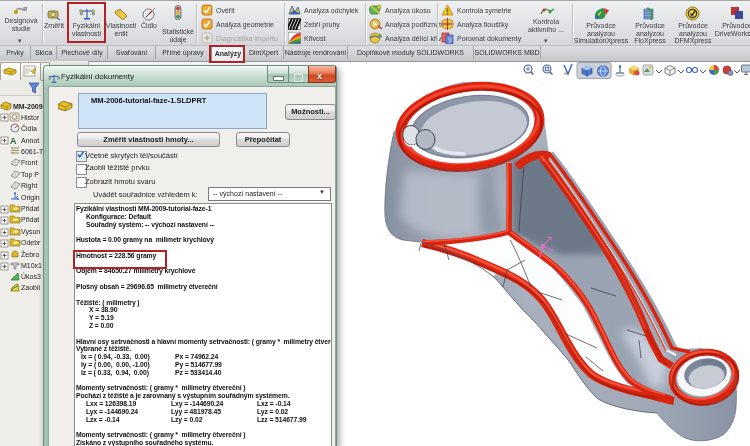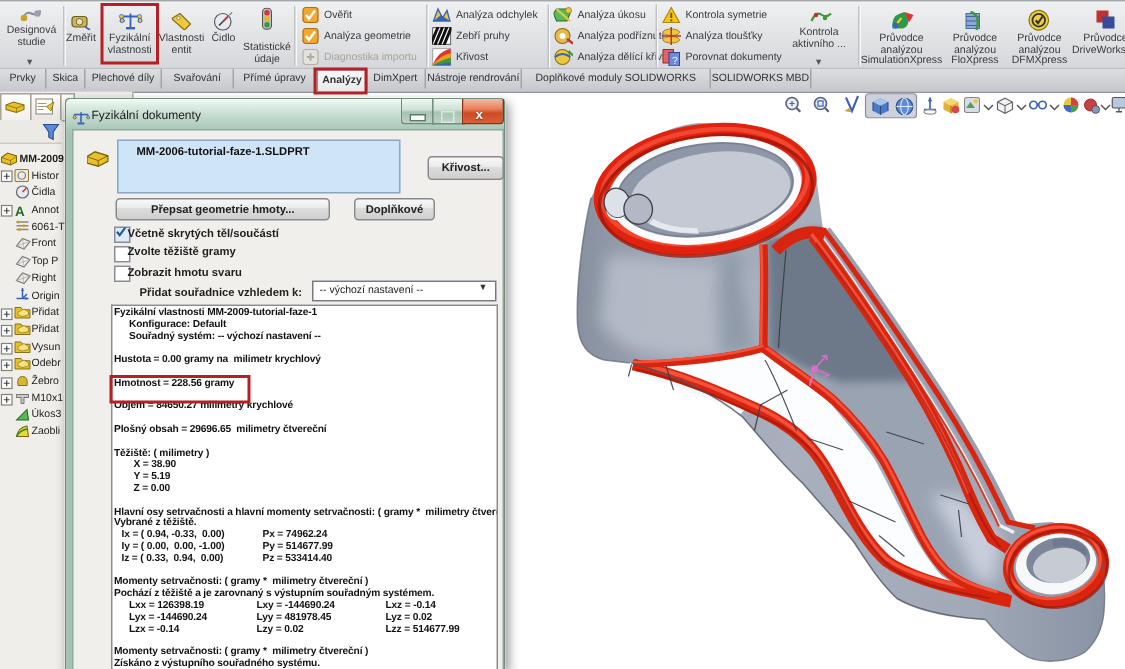--- a/index.html
+++ b/index.html
@@ -21,21 +21,21 @@
 .tree{position:absolute;font-size:7px;color:#1d1c1a;white-space:nowrap;}
 
 #dlg{left:43px;top:65px;width:292px;height:381px;border-radius:4px 4px 0 0;background:linear-gradient(#f6fbf8,#dfeee5 4px,#c2d9cc 12px,#abc8b7 20px,#a3c2b1 24px);box-shadow:2px 3px 7px rgba(0,0,0,.4);border:1px solid #6e8f7d;border-bottom:none;}
 #dlgtitle{position:absolute;left:17px;top:6px;font-size:8px;color:#1a1a1a;}
 .capbtn{position:absolute;top:0px;height:16px;background:linear-gradient(#f0f7f3,#cfe0d5 45%,#a8c4b3 55%,#bcd2c4);border:1px solid #6e8f7d;border-top:none;z-index:4;}
 .capbtn.red{background:linear-gradient(#f4b9a4,#e8825f 40%,#cf4a20 60%,#d9603a);border-color:#8a3416;}
 .rl{position:absolute;font-size:6.8px;color:#111;white-space:pre;z-index:5;font-weight:bold;letter-spacing:-0.1px;}
 #dlgclient{position:absolute;left:4px;top:20px;width:286px;height:361px;background:#f0efec;border:1px solid #8fa99a;border-bottom:none;}
 .btn{position:absolute;background:linear-gradient(#f8f8f8,#eaeaea 45%,#dcdcdc 46%,#cfcfcf);border:1px solid #8a8a8a;border-radius:3px;font-size:7.5px;font-weight:bold;color:#222;text-align:center;}
 .cb{position:absolute;width:9px;height:9px;background:#fff;border:1px solid #8a8d91;}
-.lbl{position:absolute;font-size:7.5px;font-weight:bold;color:#1f1e1d;white-space:nowrap;}
+.lbl{position:absolute;font-size:7.5px;font-weight:normal;color:#1f1e1d;white-space:nowrap;}
 #results{position:absolute;left:30px;top:137px;width:256px;height:244px;background:#fff;border:1px solid #8a9086;border-bottom:none;z-index:4;overflow:hidden;}
 .redbox{position:absolute;border:2px solid #b52025;z-index:50;}
 </style></head>
 <body>
 <div class="abs" id="ribbon">
 
  <div class="bigbtn" style="left:2px;top:16px;width:38px;">Designová<br>studie</div>
  <svg class="icon" style="left:12px;top:4px" width="18" height="12" viewBox="0 0 18 12">
       <path d="M3 8 Q5 2 9 4 Q13 6 15 2" stroke="#8a8a9a" fill="none" stroke-width="1.4"></path>
       <circle cx="4" cy="7" r="2.2" fill="#c9a227"></circle>
@@ -533,34 +533,34 @@
 <div style="position:absolute;left:250px;top:8px;width:7px;height:6px;border:1px solid #dee8e2;z-index:5"></div>
 <div style="position:absolute;left:273px;top:4.5px;color:#fff;font-size:9px;font-weight:bold;z-index:5;text-shadow:0 1px 1px #70291a;">x</div>
 <div id="dlgclient"></div>
 
 <svg class="icon" style="left:14px;top:34px;z-index:4" width="15" height="12" viewBox="0 0 14 11">
       <path d="M0 4 L5 1 L13 3.5 L13 7 L7 10 L0 8 Z" fill="#e8c028" stroke="#7a650e" stroke-width="0.8"></path>
       <path d="M0 4 L7 6.5 L13 3.5 M7 6.5 V10" stroke="#7a650e" stroke-width="0.6" fill="none"></path>
     </svg>
 <div style="position:absolute;left:34px;top:27px;width:187px;height:34px;background:#cfe4f7;border:1px solid #8aa8c6;z-index:4"></div>
 <div style="position:absolute;left:47px;top:30px;font-size:7.5px;font-weight:bold;color:#111;z-index:5">MM-2006-tutorial-faze-1.SLDPRT</div>
-<div class="btn" style="left:241px;top:38px;width:49px;height:14px;line-height:14px;z-index:4">Křivost...</div>
-<div class="btn" style="left:33px;top:66px;width:141px;height:13px;line-height:13px;z-index:4">Přepsat geometrie hmoty...</div>
-<div class="btn" style="left:192px;top:66px;width:52px;height:13px;line-height:13px;z-index:4">Doplňkové</div>
+<div class="btn" style="left:241px;top:38px;width:49px;height:14px;line-height:14px;z-index:4">Možnosti...</div>
+<div class="btn" style="left:33px;top:66px;width:141px;height:13px;line-height:13px;z-index:4">Změřit vlastnosti hmoty...</div>
+<div class="btn" style="left:192px;top:66px;width:52px;height:13px;line-height:13px;z-index:4">Přepočítat</div>
 
 <div class="cb" style="left:31.5px;top:85px;background:#dcebfa;z-index:4"></div>
 <svg class="icon" style="left:31.5px;top:84px;z-index:5" width="9" height="9" viewBox="0 0 9 9">
       <path d="M2 4.5 L3.8 6.8 L7.5 1.8" stroke="#27579a" stroke-width="1.4" fill="none"></path>
     </svg>
 <div class="lbl" style="left:41px;top:84.5px;z-index:4">Včetně skrytých těl/součástí</div>
 <div class="cb" style="left:31.5px;top:97.5px;z-index:4"></div>
-<div class="lbl" style="left:41px;top:97px;z-index:4">Zvolte těžiště gramy</div>
+<div class="lbl" style="left:41px;top:97px;z-index:4">Zaobli těžiště prvku</div>
 <div class="cb" style="left:31.5px;top:111px;z-index:4"></div>
 <div class="lbl" style="left:41px;top:110.5px;z-index:4">Zobrazit hmotu svaru</div>
-<div class="lbl" style="left:49px;top:123.5px;z-index:4">Přidat souřadnice vzhledem k:</div>
+<div class="lbl" style="left:49px;top:123.5px;z-index:4">Uvádět souřadnice vzhledem k:</div>
 <div style="position:absolute;left:164px;top:121px;width:121px;height:12px;background:#fff;border:1px solid #7a7a7a;z-index:4"></div>
 <div style="position:absolute;left:169px;top:123.5px;font-size:7px;color:#222;z-index:5">-- výchozí nastavení --</div>
 <div style="position:absolute;left:275px;top:123px;font-size:6px;color:#333;z-index:5">▼</div>
 
 <div id="results">
 <div class="rl" style="left:1.0px;top:1.0px;">Fyzikální vlastnosti MM-2009-tutorial-faze-1</div>
 <div class="rl" style="left:11.0px;top:8.8px;">Konfigurace: Default</div>
 <div class="rl" style="left:11.0px;top:16.6px;">Souřadný systém: -- výchozí nastavení --</div>
 <div class="rl" style="left:1.0px;top:32.2px;">Hustota = 0.00 gramy na  milimetr krychlový</div>
 <div class="rl" style="left:1.0px;top:47.8px;">Hmotnost = 228.56 gramy</div>

